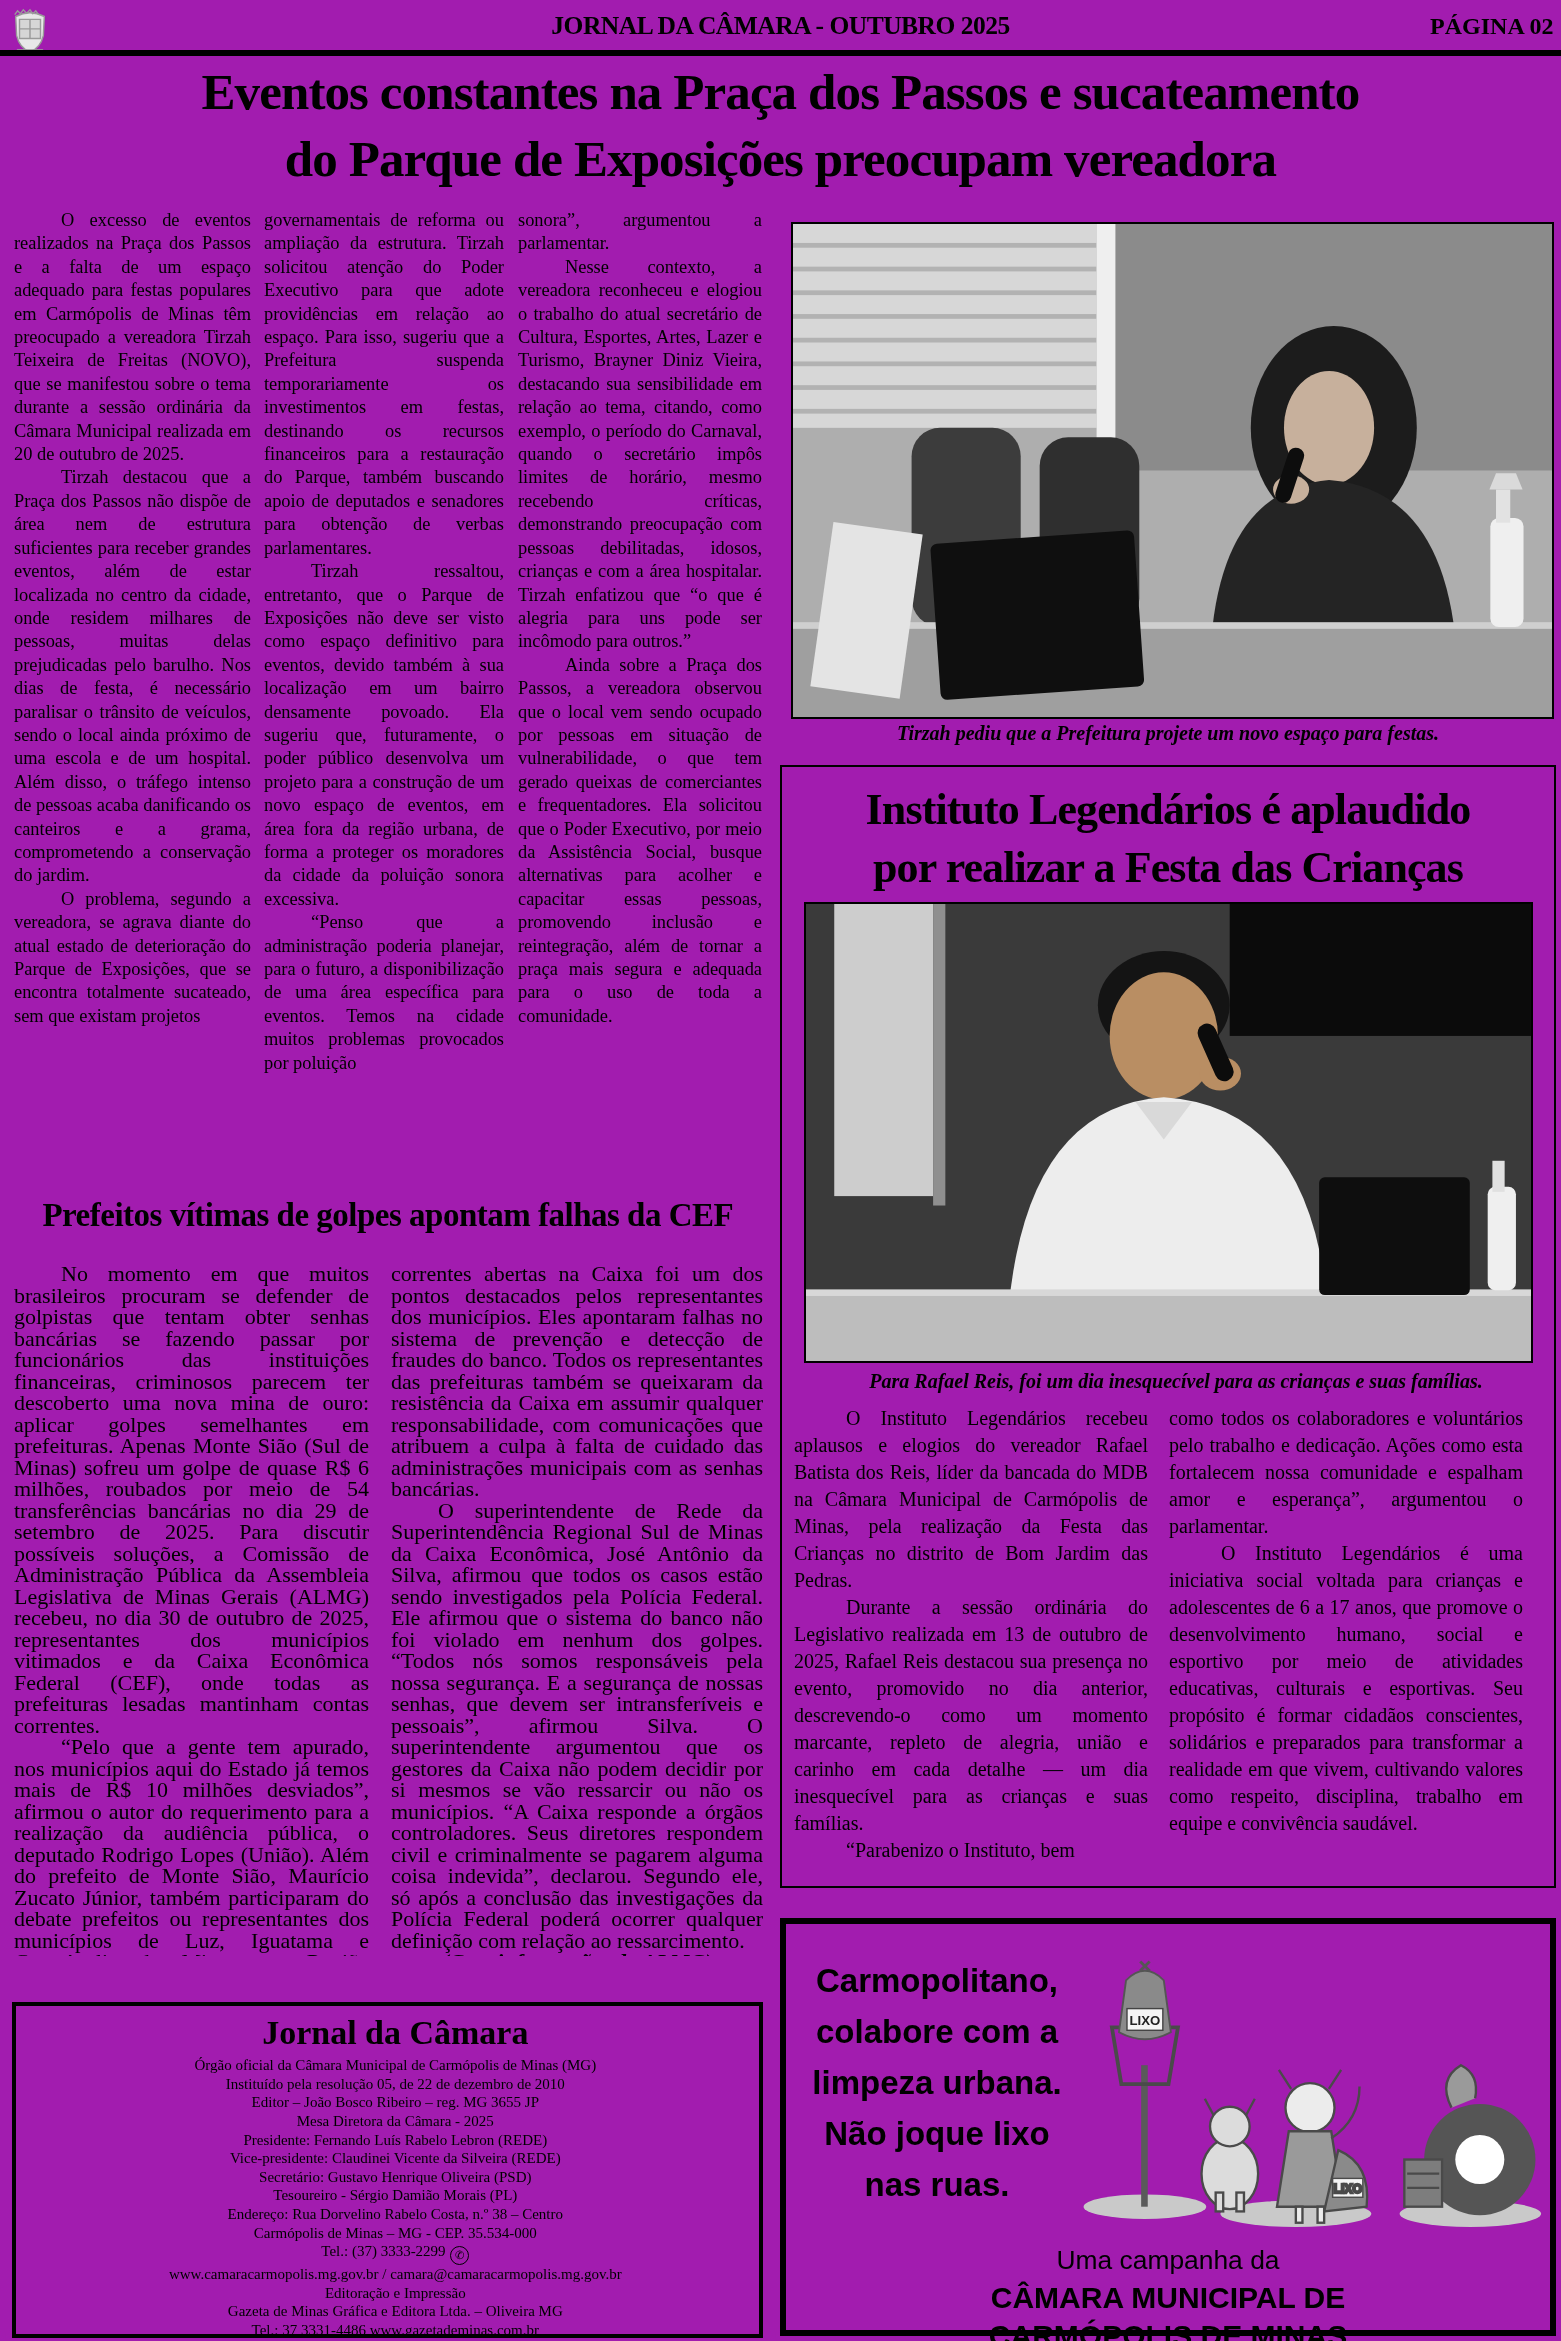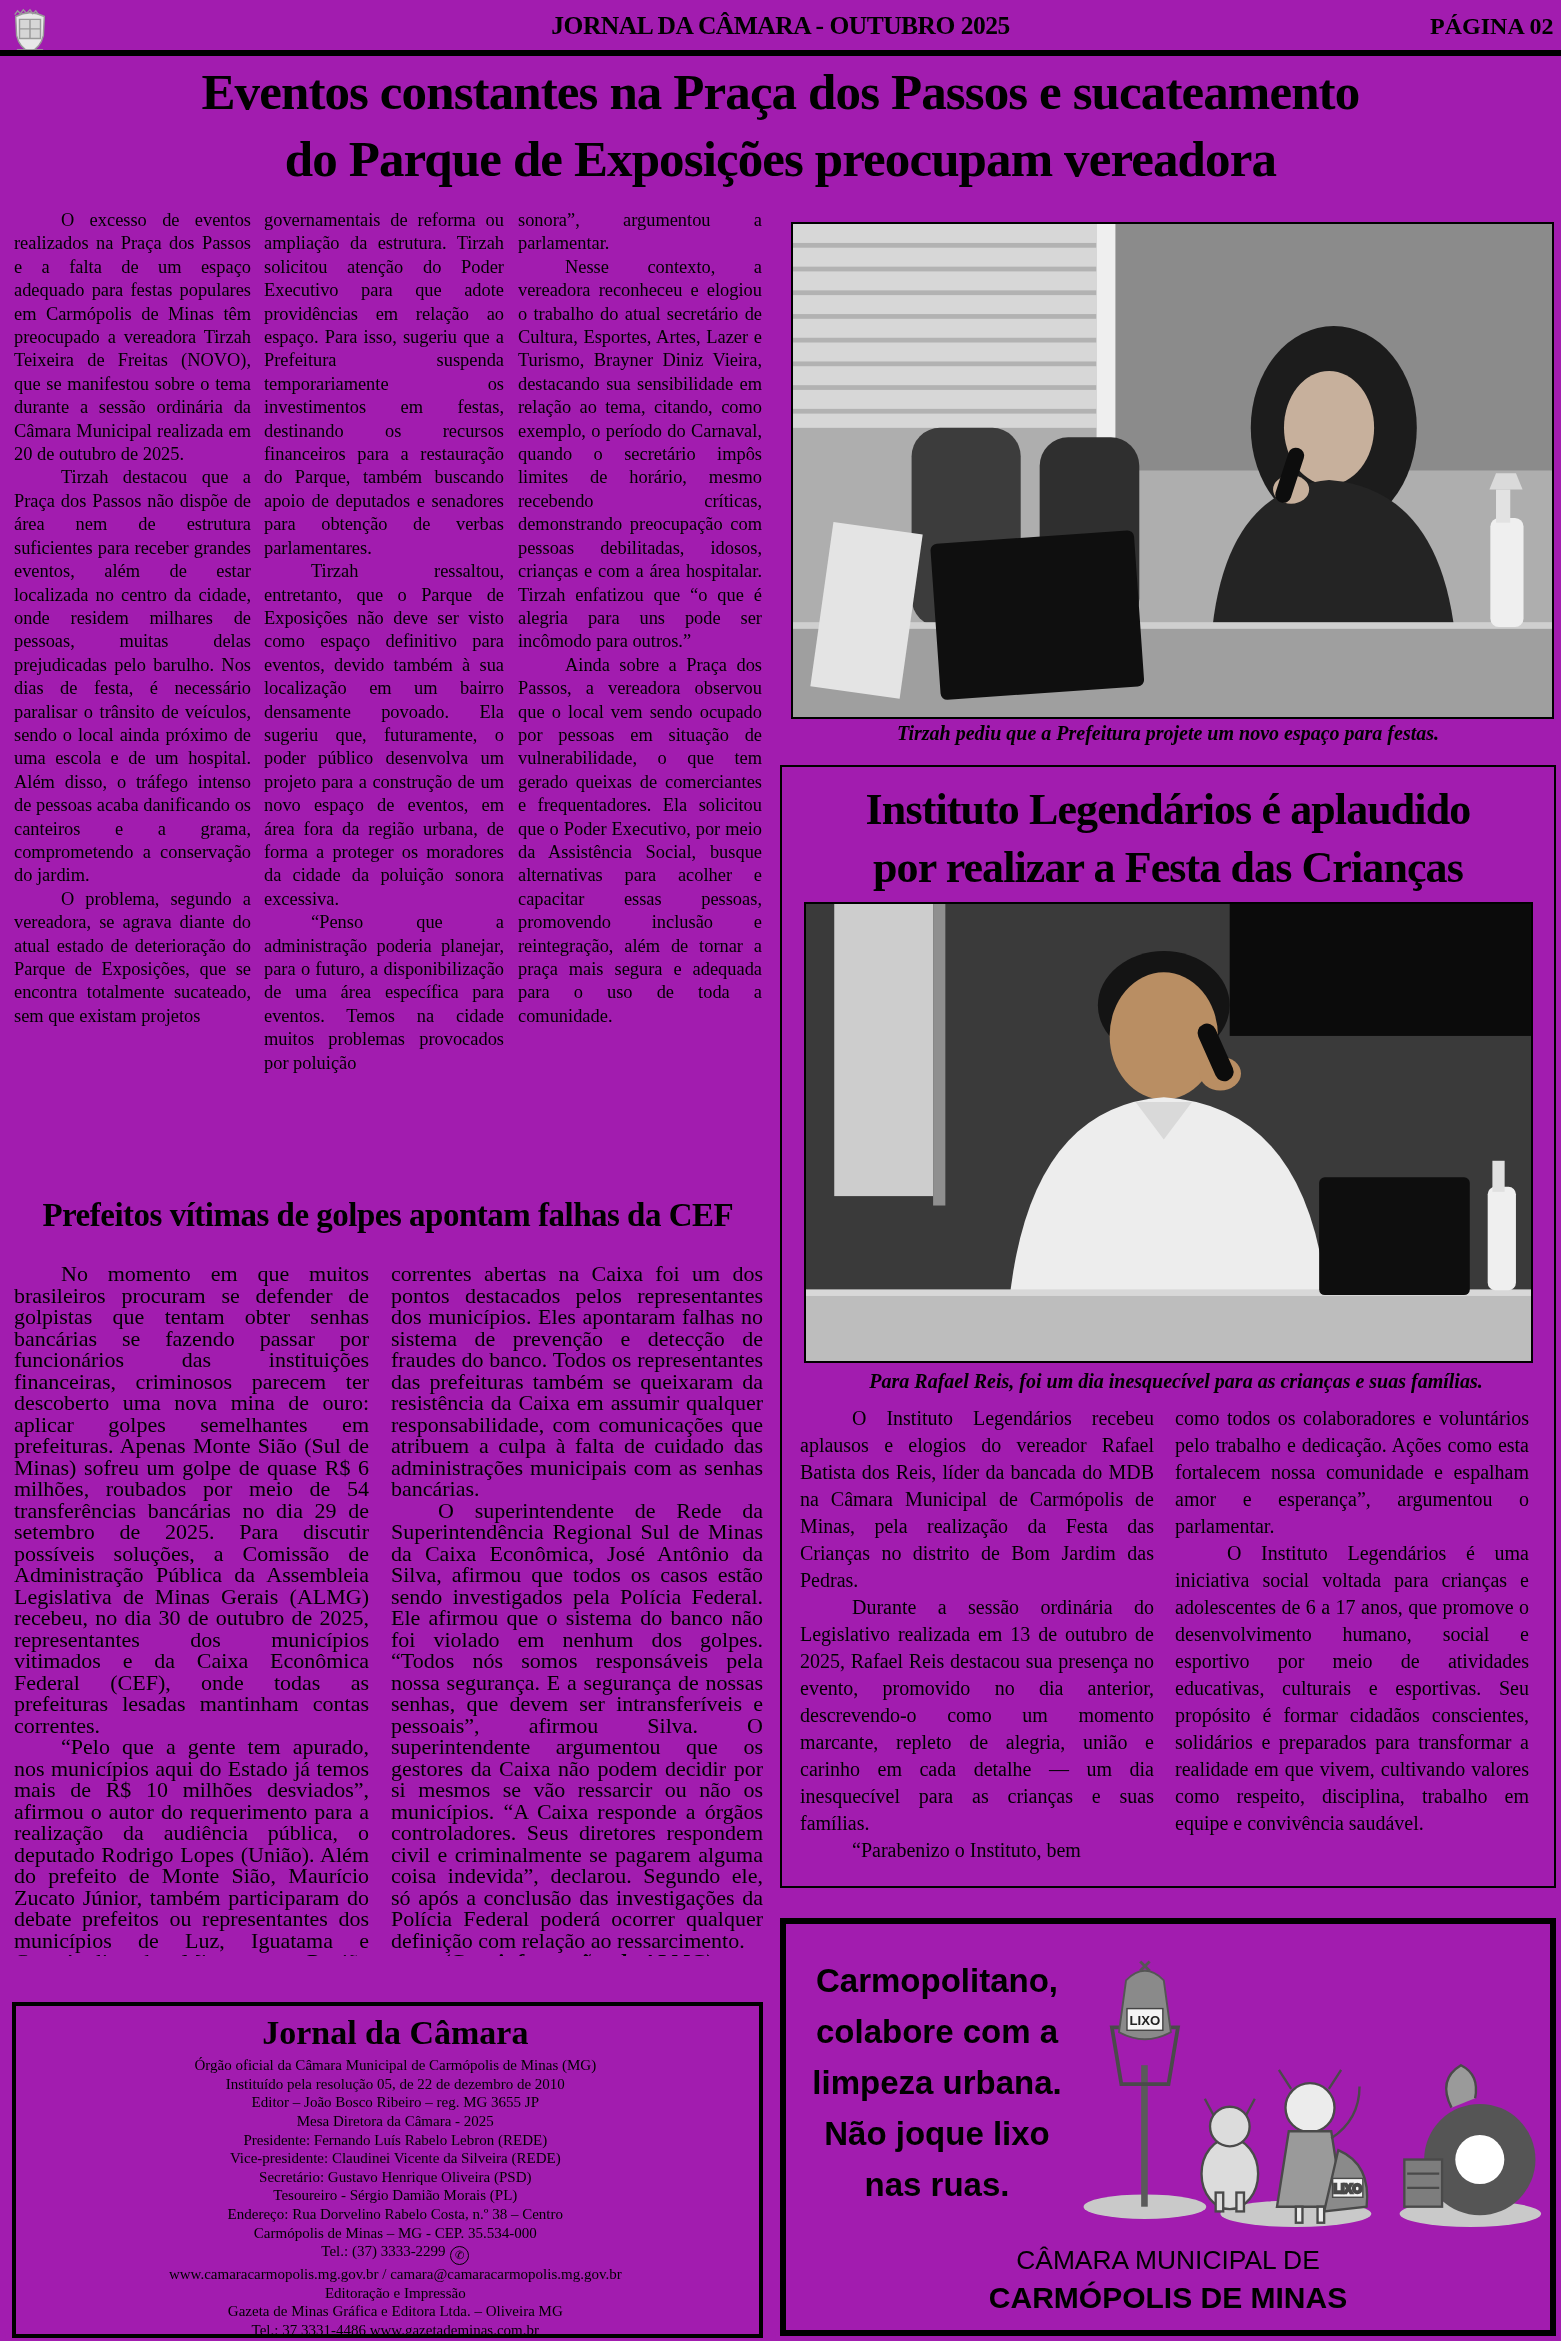--- a/index.html
+++ b/index.html
@@ -31,21 +31,21 @@
   .photo svg{display:block;width:100%;height:100%;}
   .photo1{left:791px;top:222px;width:763px;height:497px;}
   .caption{font-weight:bold;font-style:italic;font-size:20px;text-align:center;}
   .cap1{left:780px;top:722px;width:776px;}
 
   
   .inst-box{left:780px;top:765px;width:776px;height:1123px;border:2.8px solid #000;}
   .inst-headline{left:0;right:0;top:14px;text-align:center;font-size:44px;line-height:58px;font-weight:bold;letter-spacing:-0.9px;}
   .photo2{left:22px;top:135px;width:729px;height:461px;border:2.4px solid #000;background:#4a4a4a;}
   .cap2{left:8px;top:603px;width:100%;}
-  .inst-cols{left:18px;top:638px;width:729px;height:472px;display:flex;gap:21px;font-size:20px;line-height:27px;}
+  .inst-cols{left:12px;top:638px;width:729px;height:472px;display:flex;gap:21px;font-size:20px;line-height:27px;}
   .inst-cols .col{flex:1;overflow:hidden;}
   .inst-cols p.ind{text-indent:52px;}
 
   
   .cef-headline{left:11.8px;top:1197px;width:752px;text-align:center;font-size:33px;font-weight:bold;letter-spacing:-0.5px;}
   .cef{font-size:22px;line-height:21.5px;}
   .cefc1{left:14px;top:1263px;width:355px;height:693px;}
   .cefc2{left:391px;top:1263px;width:372px;height:693px;}
   .body p.credit{text-align:center;text-indent:0;font-weight:bold;font-style:italic;}
 
@@ -270,19 +270,20 @@
           <circle cx="860" cy="440" r="118" fill="#555555"></circle>
           <circle cx="860" cy="440" r="52" fill="#ffffff"></circle>
           <path d="M800 330 q-30 -60 20 -90 q40 20 30 70" fill="#9a9a9a" stroke="#4a4a4a" stroke-width="5"></path>
           <rect x="700" y="440" width="80" height="100" fill="#7d7d7d" stroke="#4a4a4a" stroke-width="5"></rect>
           <path d="M706 470 h68 M706 500 h68" stroke="#4a4a4a" stroke-width="5"></path>
         </g>
       </svg>
     </div>
 
     <div class="abs ad-campaign">
+        <div>Uma campanha da</div>
         <div>CÂMARA MUNICIPAL DE</div>
         <div>CARMÓPOLIS DE MINAS</div>
       </div>
   </div>
 
 </div>
 
 
 </body></html>

